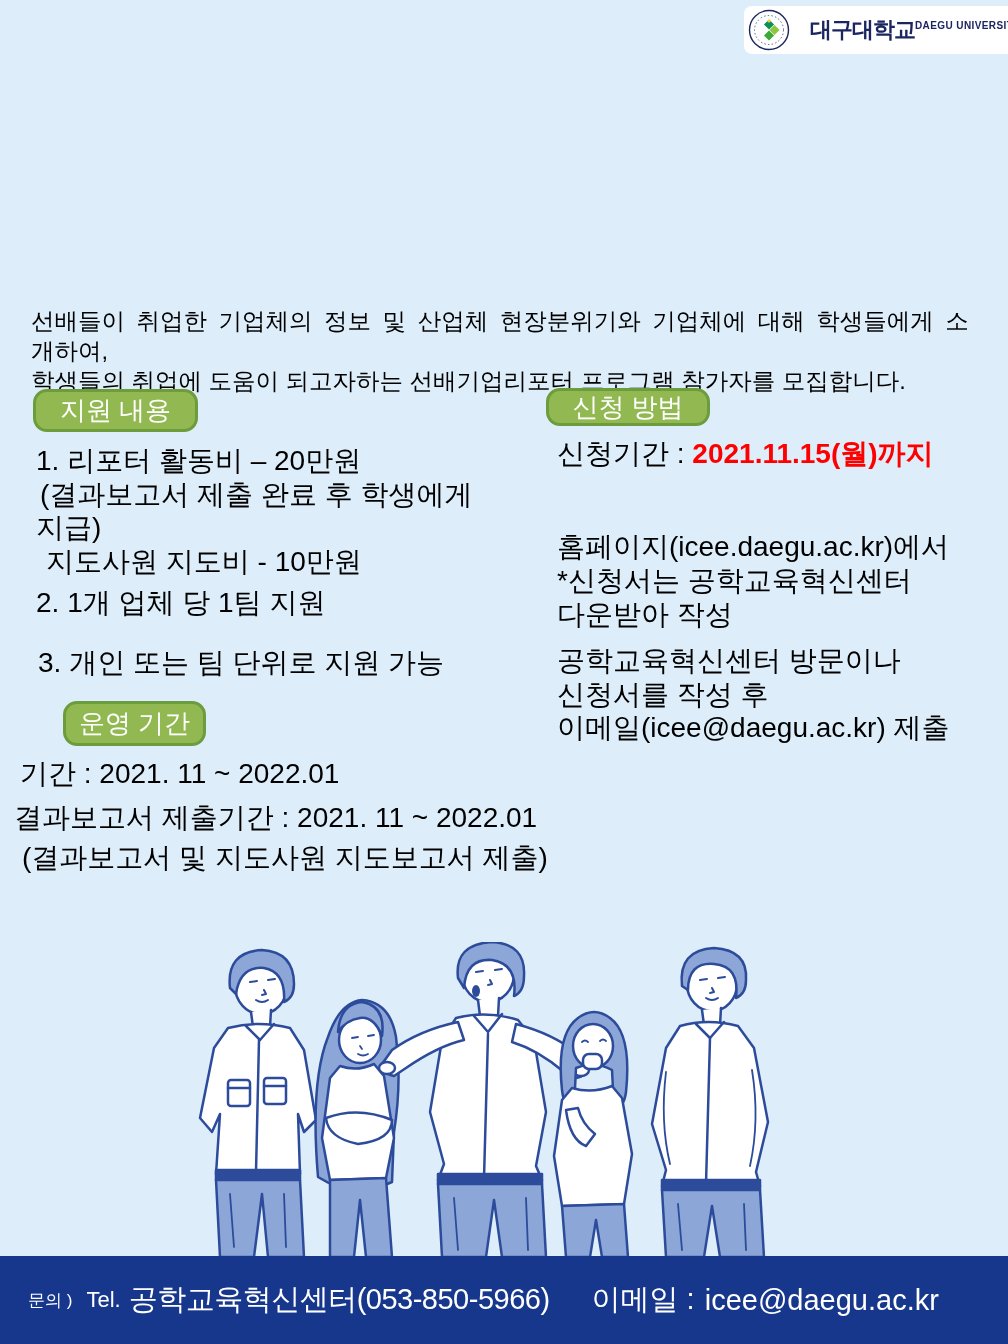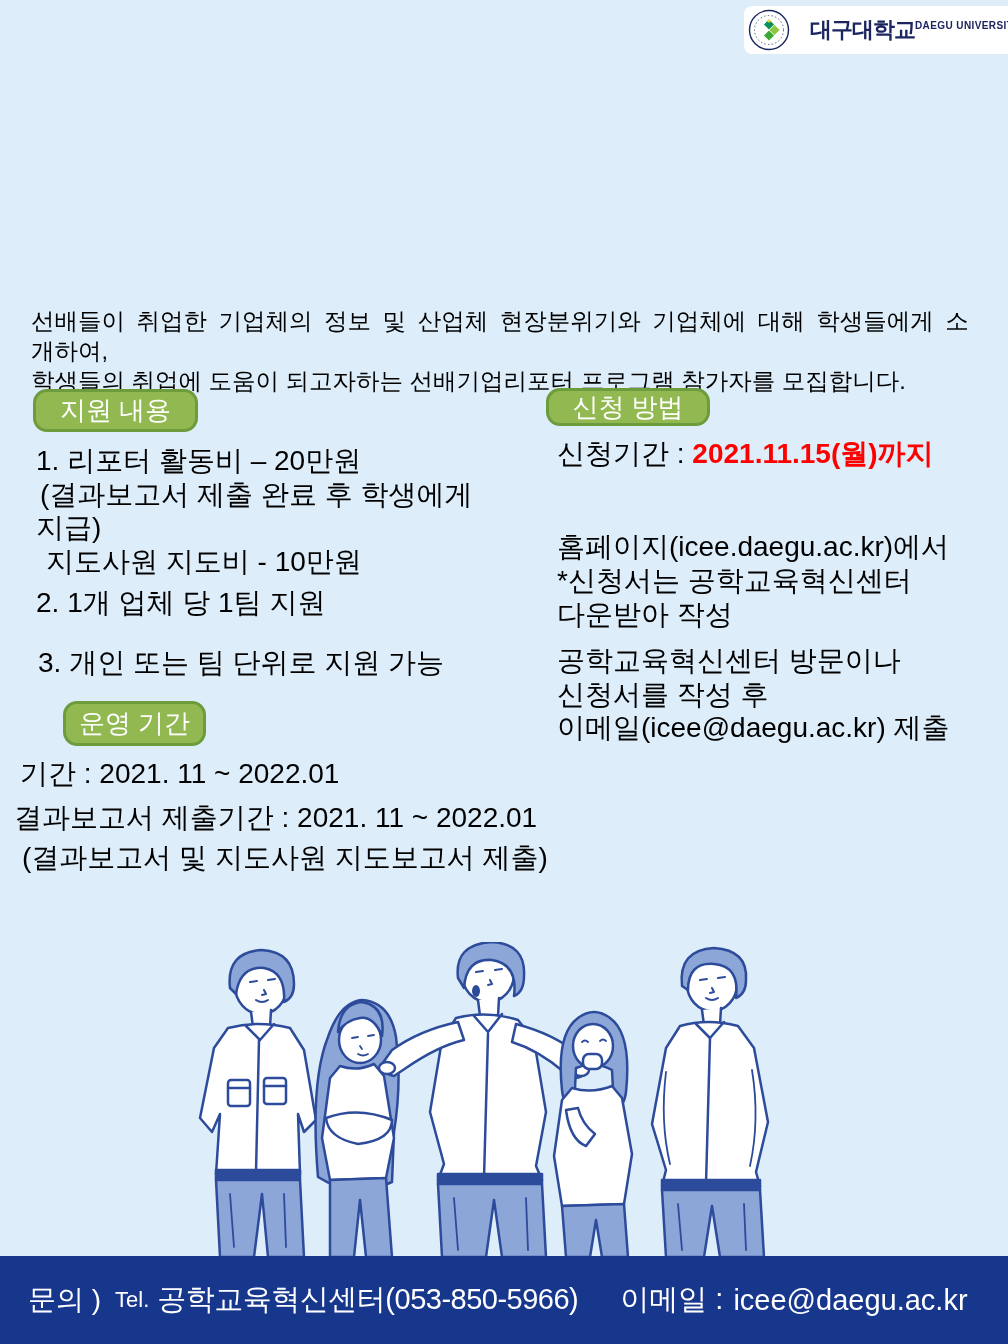--- a/index.html
+++ b/index.html
@@ -54,21 +54,21 @@
   .op-line2{left:14px;top:801px;}
   .op-line3{left:22px;top:841px;}
   
   .students{position:absolute;left:158px;top:942px;width:700px;height:315px;}
   
   .footer{
     position:absolute;left:0;top:1256px;width:1008px;height:88px;
     background:#17378d;color:#fff;display:flex;align-items:center;
     box-sizing:border-box;padding-left:28px;z-index:5;
   }
-  .footer .inq{font-size:28px;}
+  .footer .inq{font-size:17px;}
   .footer .tel-prefix{font-size:22px;margin-left:14px;}
   .footer .tel-text{font-size:29px;margin-left:8px;letter-spacing:-0.5px;}
   .footer .email-label{font-size:29px;margin-left:42px;}
   .footer .email-value{font-size:29px;margin-left:10px;}
 </style>
 </head>
 <body>
 
 <div class="poster">
 

